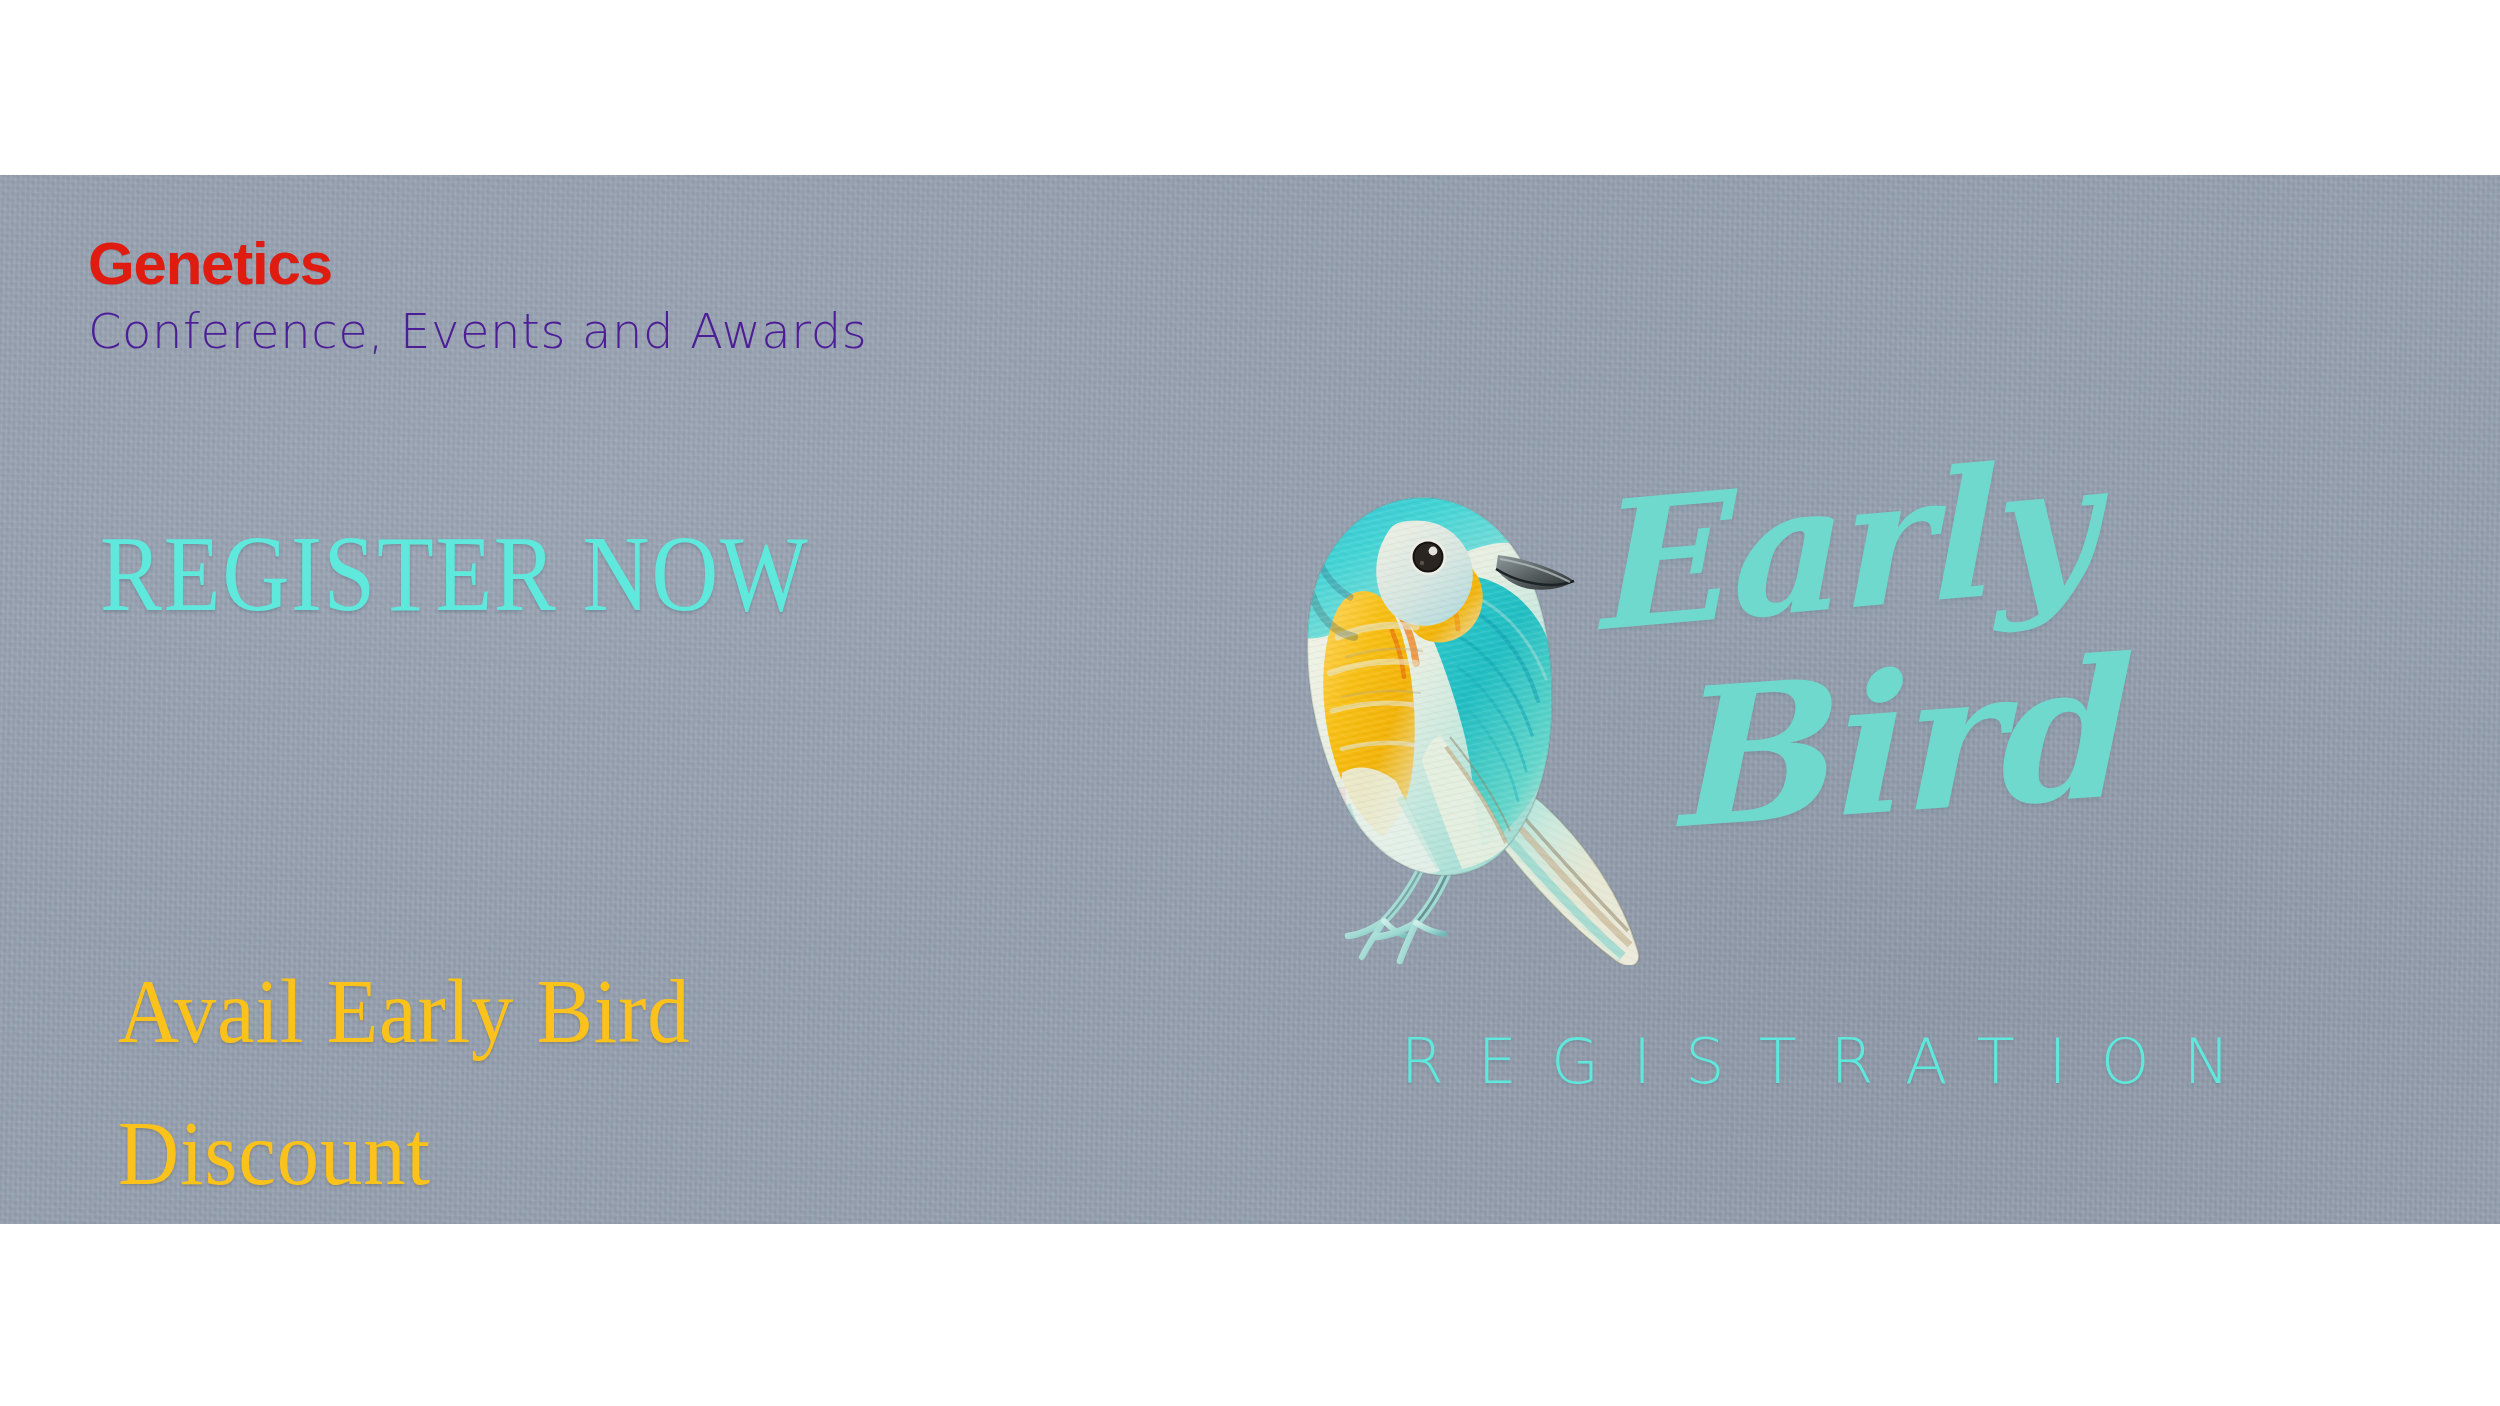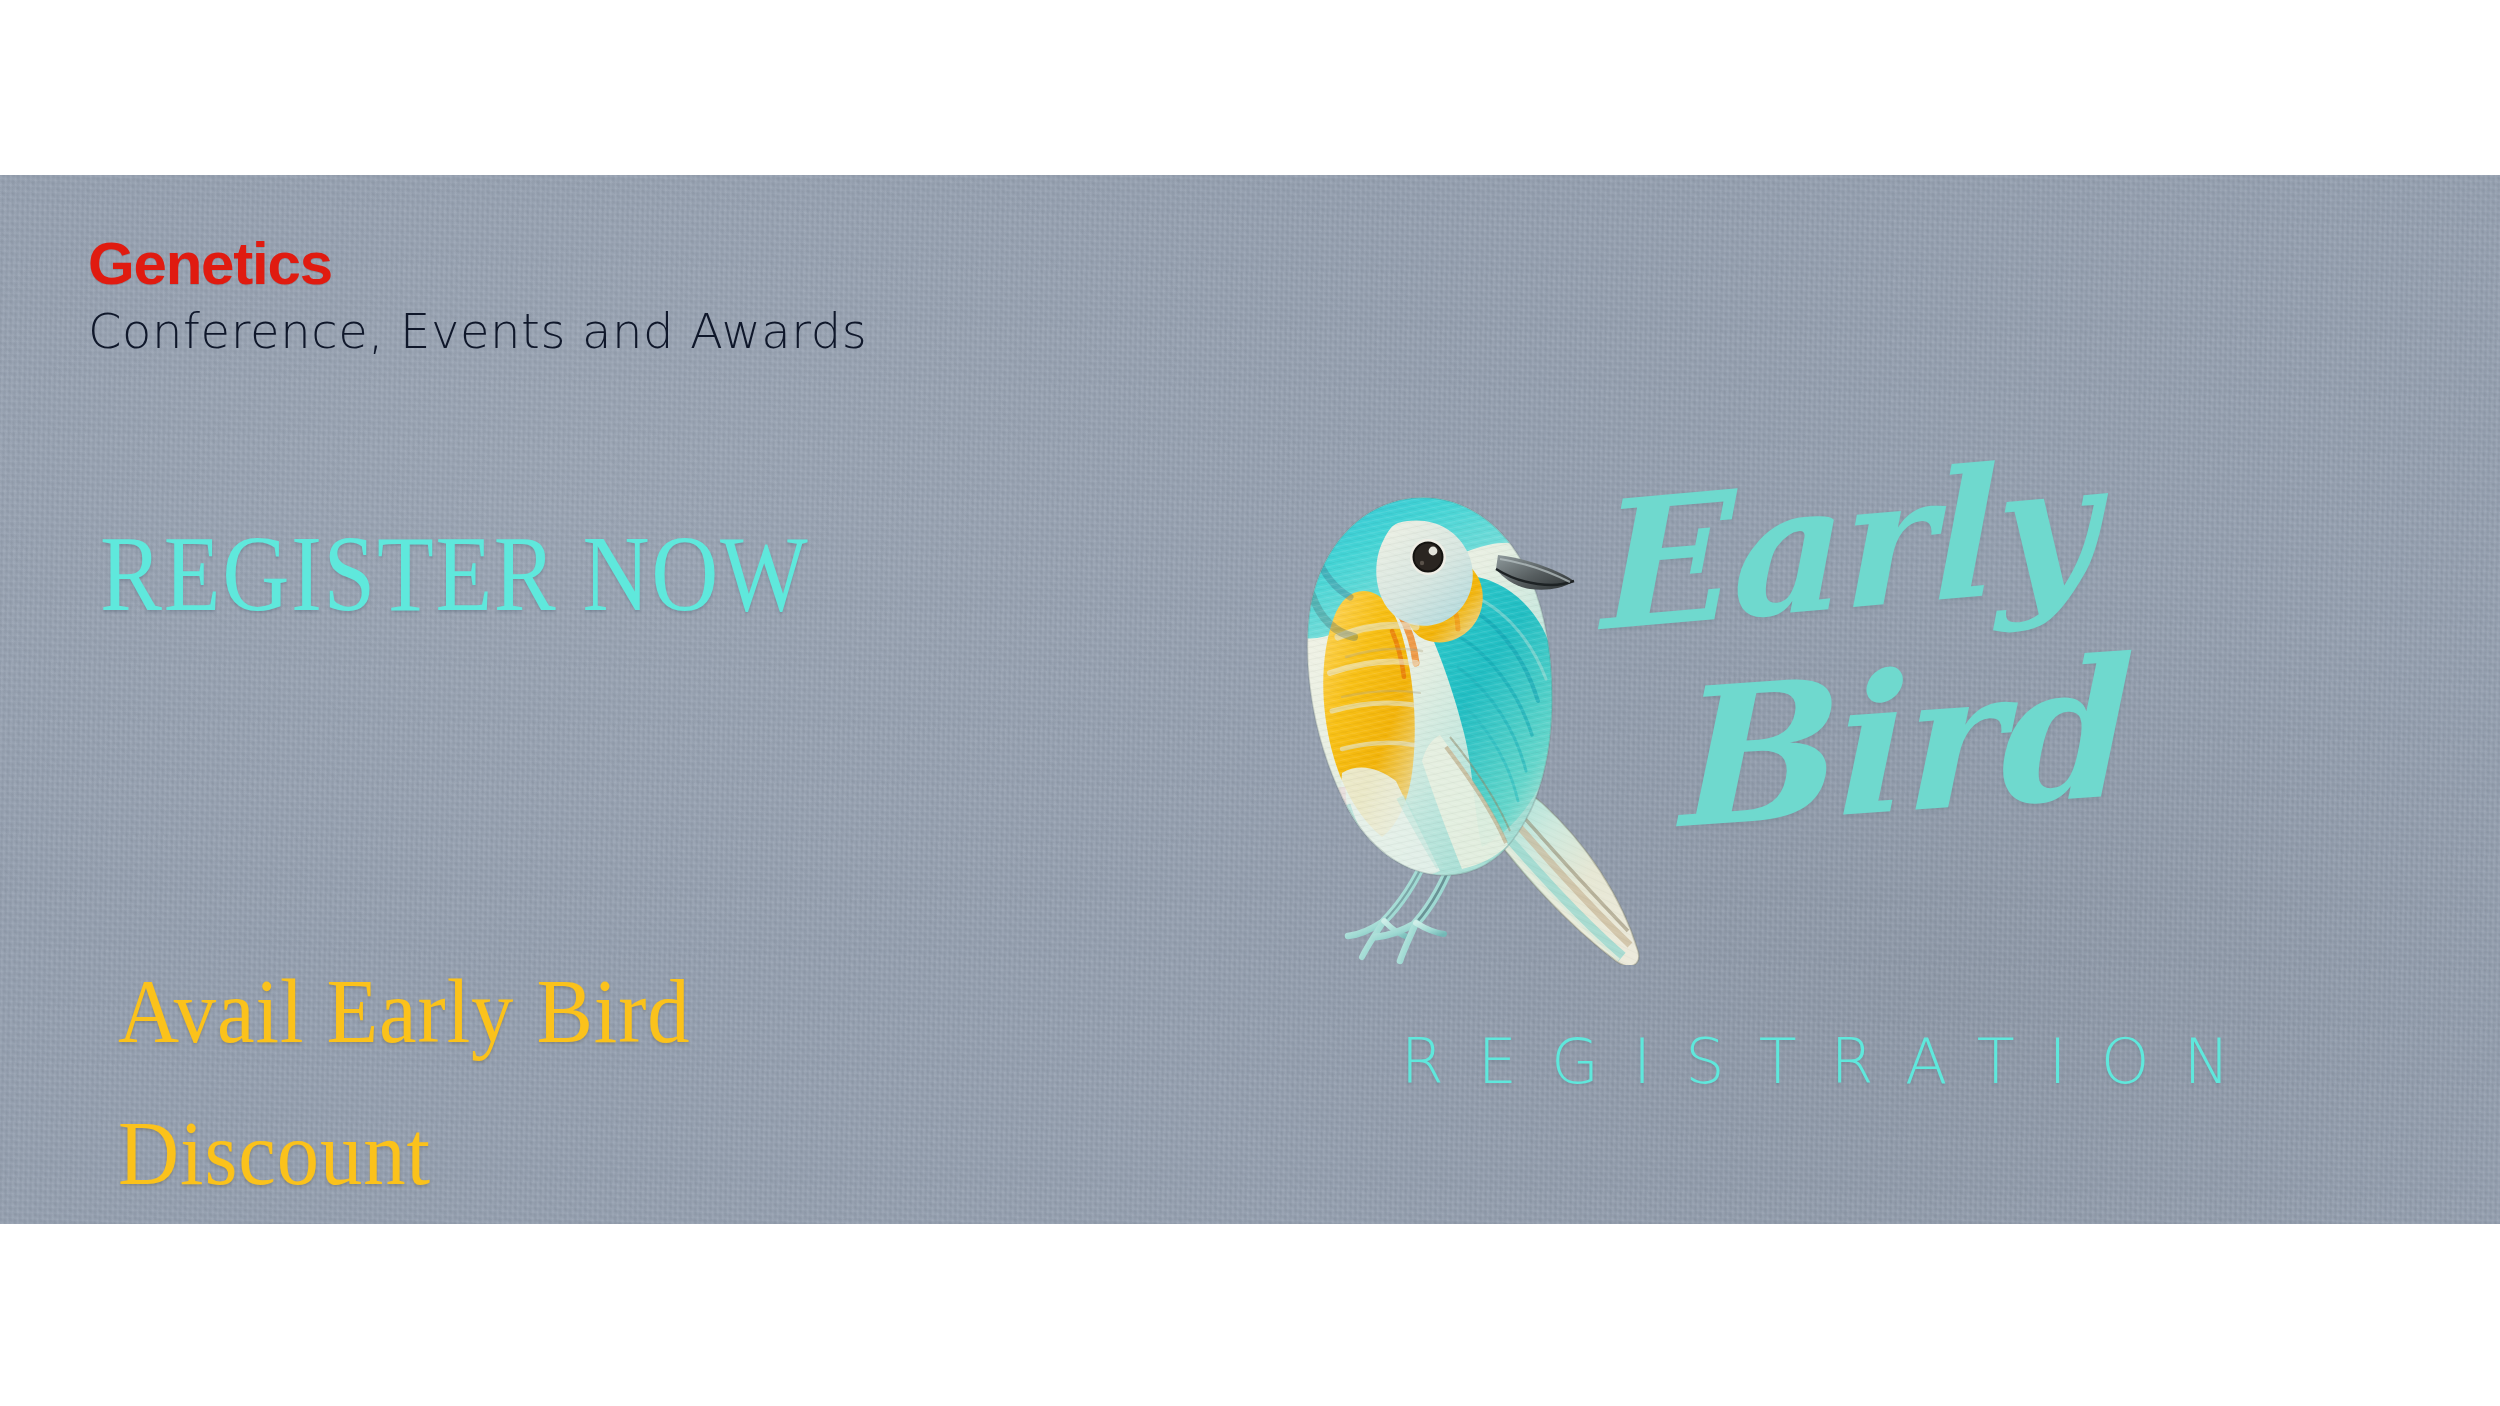--- a/index.html
+++ b/index.html
@@ -77,21 +77,21 @@
     color: #e01b10;
     margin: 0;
     text-shadow: 0 1px 0 rgba(0,0,0,0.10);
   }
   .brand-subtitle {
     font-family: "DejaVu Sans", sans-serif;
     font-weight: 300;
     font-size: 48px;
     line-height: 1.05;
     letter-spacing: 0.6px;
-    color: #0f172a;
+    color: #4c1d95;
     margin: 12px 0 0 0;
     white-space: nowrap;
   }
 
   .register-now {
     position: absolute;
     left: 100px;
     top: 345px;
     font-family: "Liberation Serif", serif;
     font-size: 108px;

